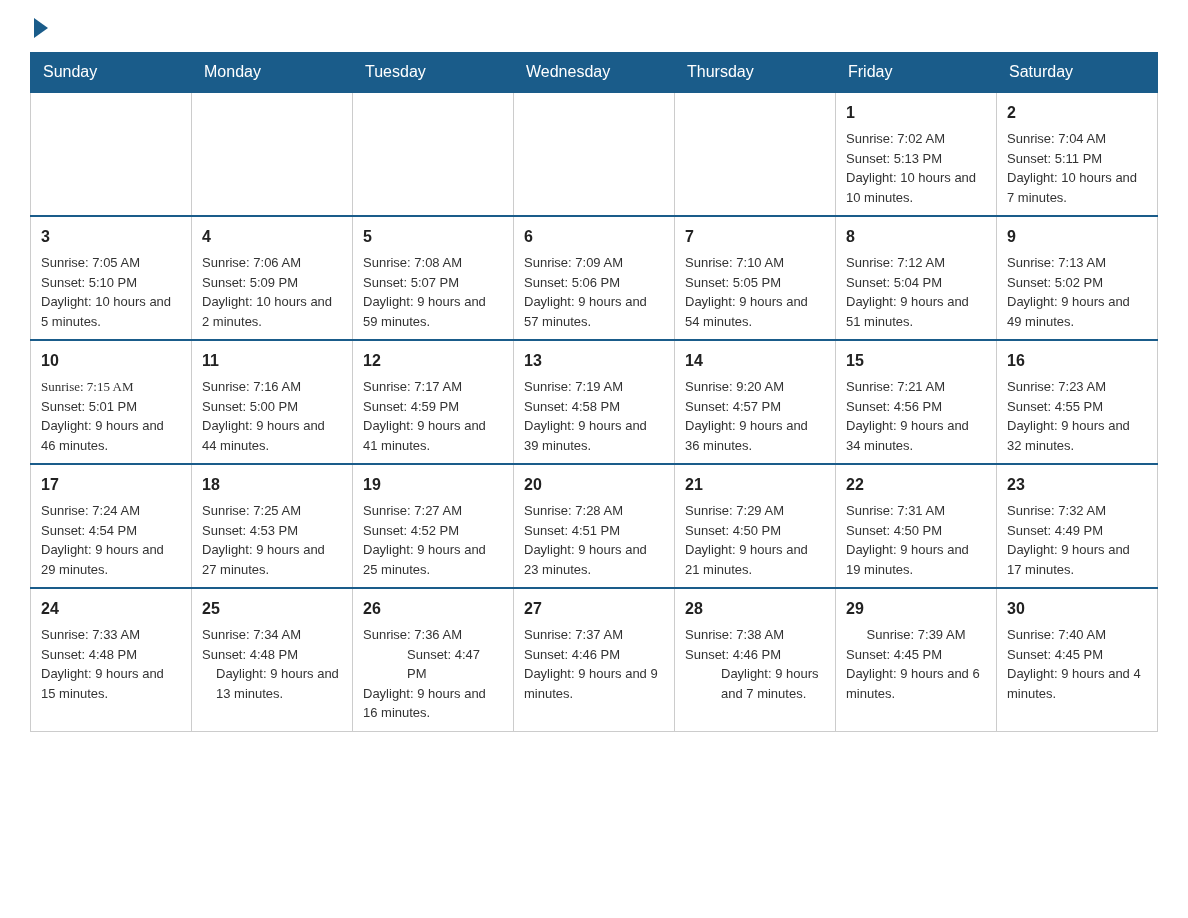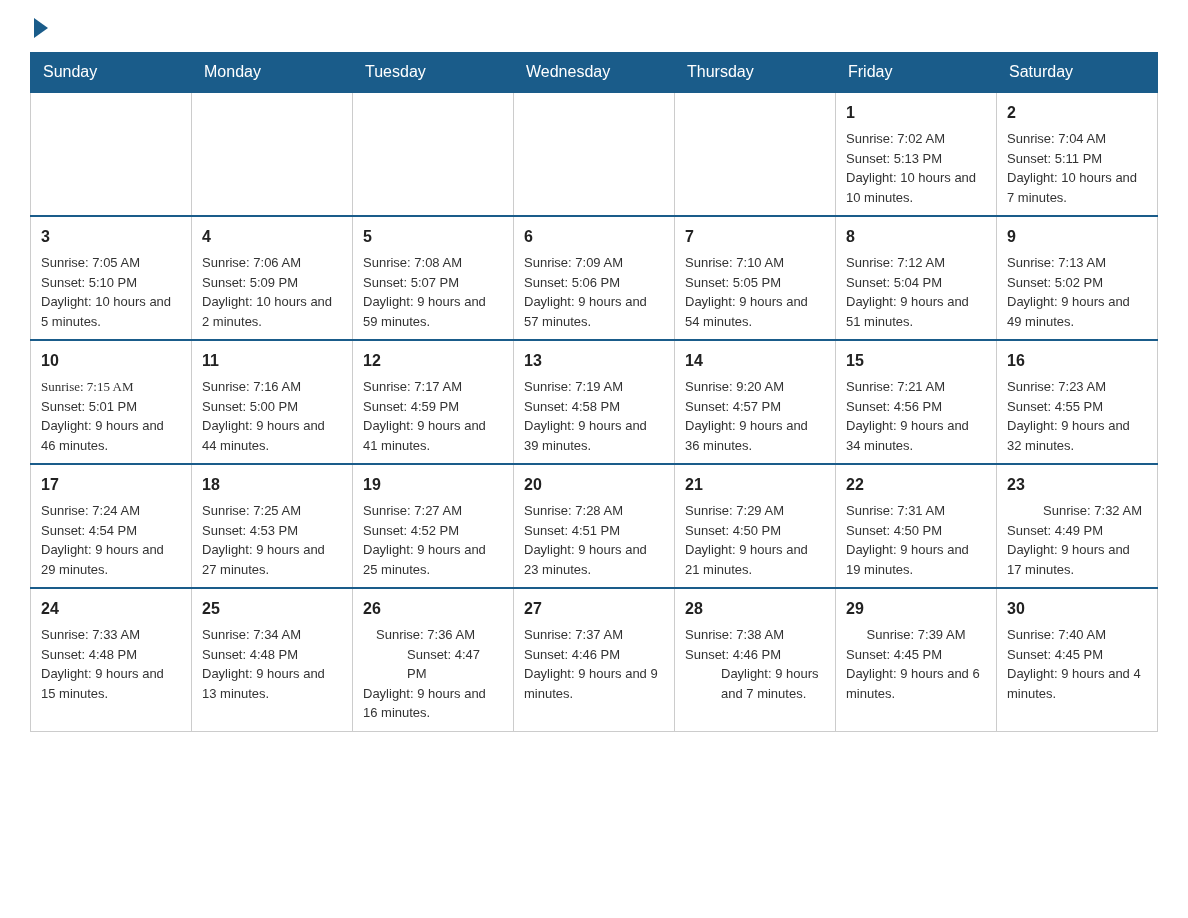--- a/index.html
+++ b/index.html
@@ -269,41 +269,41 @@
           <span style="display: block;">Daylight: 9 hours and 21 minutes.</span>
         </td>
         <td>
           <span class="day-num">22</span>
           <span style="display: block;">Sunrise: 7:31 AM</span>
           <span style="display: block;">Sunset: 4:50 PM</span>
           <span style="display: block;">Daylight: 9 hours and 19 minutes.</span>
         </td>
         <td>
           <span class="day-num">23</span>
-          <span style="display: block; margin-left: 36px;">Sunrise: 7:32 AM</span>
+          <span style="display: block;">Sunrise: 7:32 AM</span>
           <span style="display: block;">Sunset: 4:49 PM</span>
           <span style="display: block;">Daylight: 9 hours and 17 minutes.</span>
         </td>
       </tr>
       <tr class="week-row">
         <td>
           <span class="day-num">24</span>
           <span style="display: block;">Sunrise: 7:33 AM</span>
           <span style="display: block;">Sunset: 4:48 PM</span>
           <span style="display: block;">Daylight: 9 hours and 15 minutes.</span>
         </td>
         <td>
           <span class="day-num">25</span>
           <span style="display: block;">Sunrise: 7:34 AM</span>
           <span style="display: block;">Sunset: 4:48 PM</span>
-          <span style="display: block;">Daylight: 9 hours and 13 minutes.</span>
+          <span style="display: block; margin-left: 14px;">Daylight: 9 hours and 13 minutes.</span>
         </td>
         <td>
           <span class="day-num">26</span>
-          <span style="display: block; margin-left: 13px;">Sunrise: 7:36 AM</span>
+          <span style="display: block;">Sunrise: 7:36 AM</span>
           <span style="display: block; margin-left: 44px;">Sunset: 4:47 PM</span>
           <span style="display: block;">Daylight: 9 hours and 16 minutes.</span>
         </td>
         <td>
           <span class="day-num">27</span>
           <span style="display: block;">Sunrise: 7:37 AM</span>
           <span style="display: block;">Sunset: 4:46 PM</span>
           <span style="display: block;">Daylight: 9 hours and 9 minutes.</span>
         </td>
         <td>

